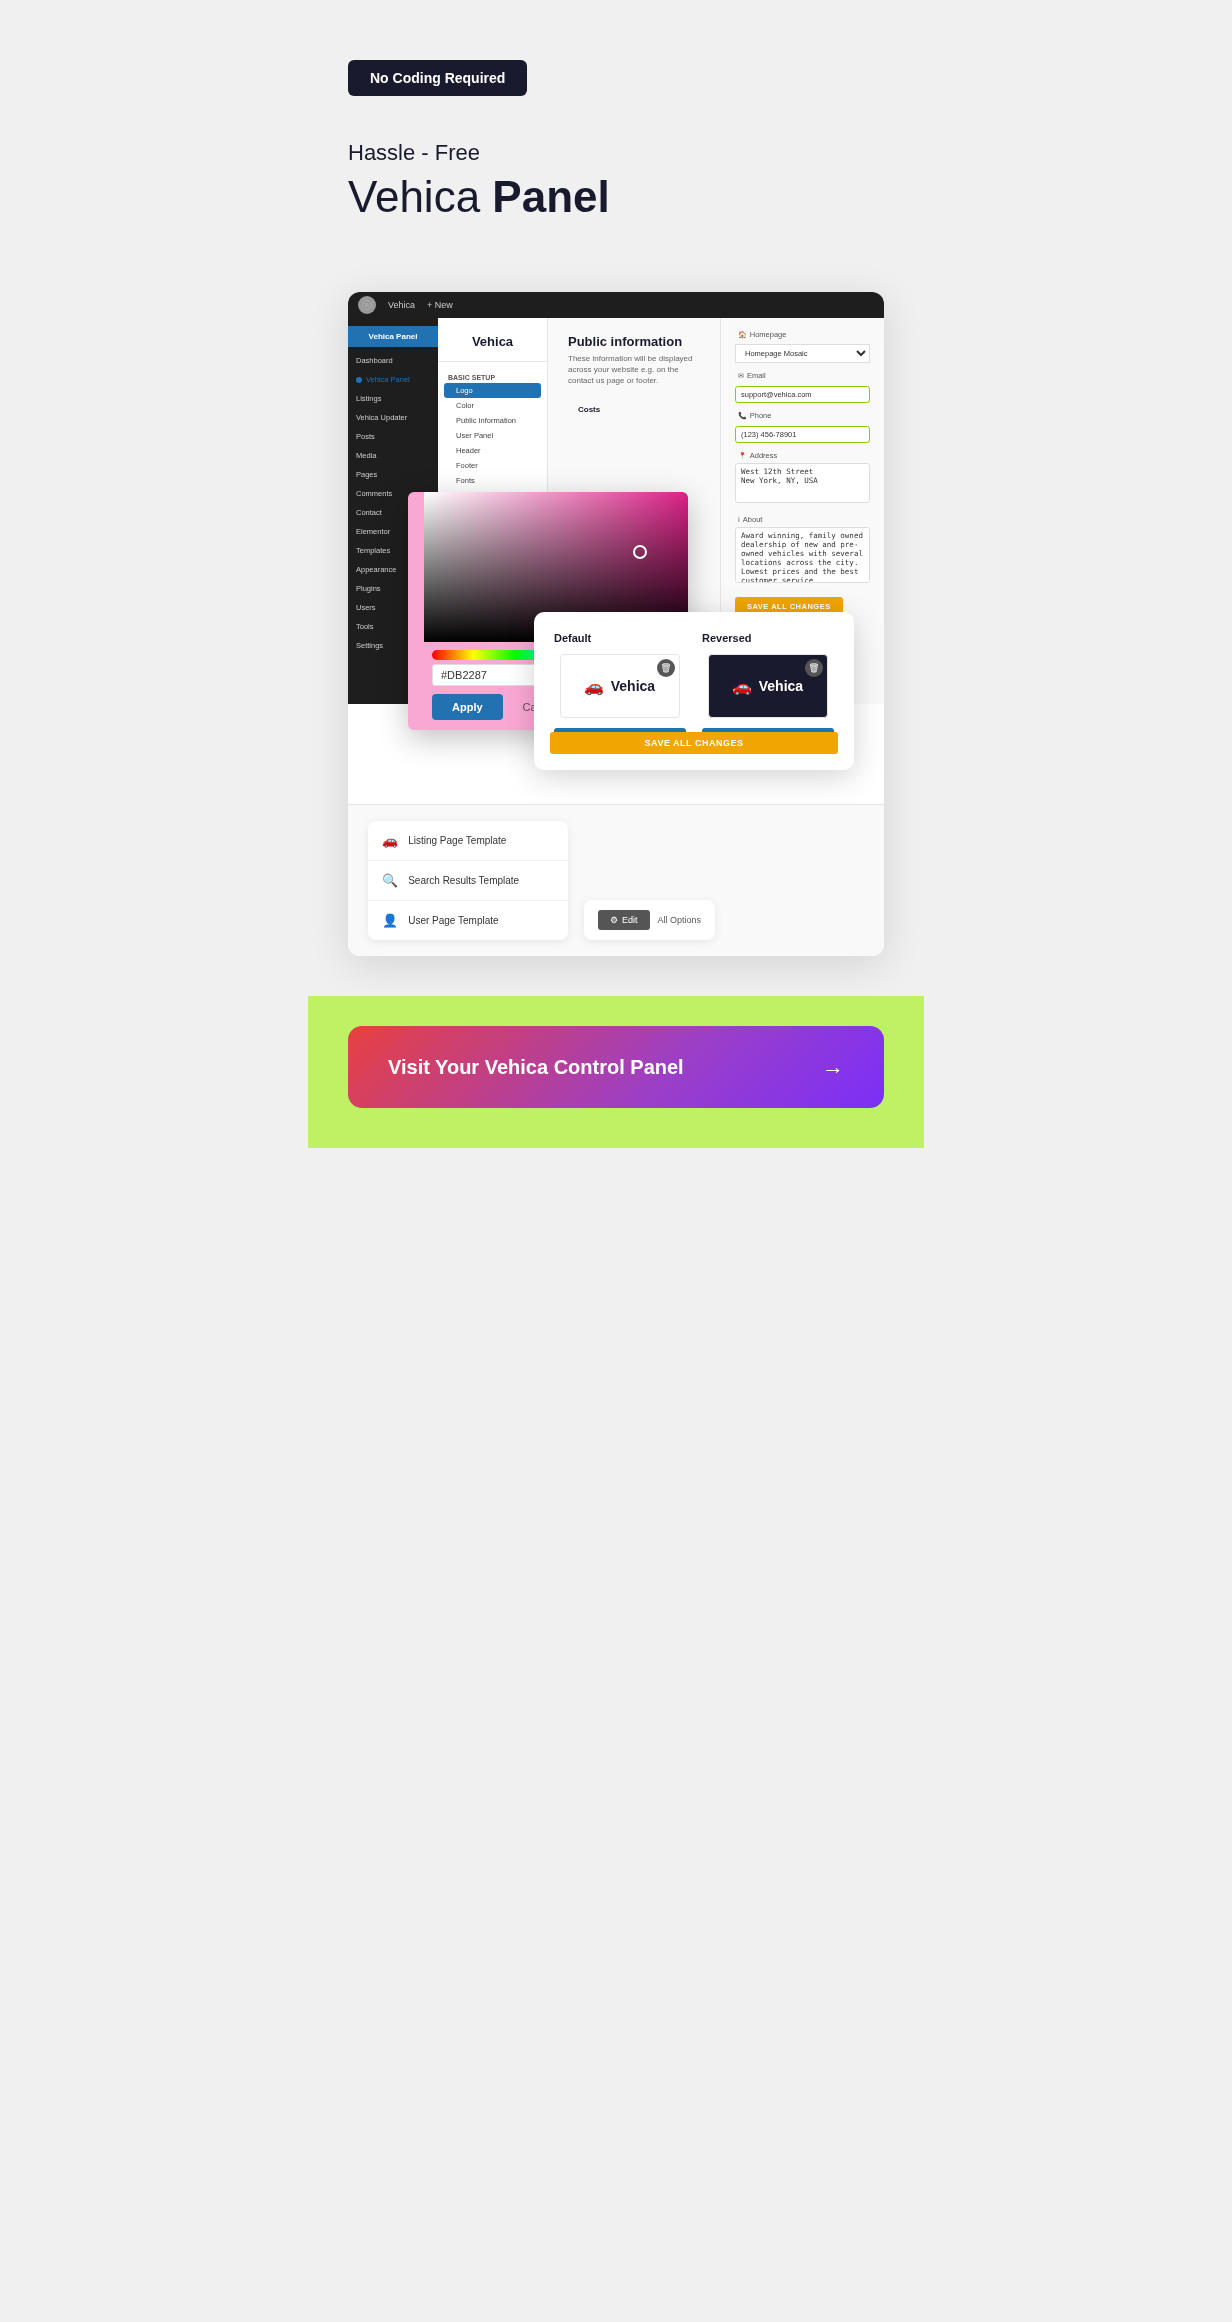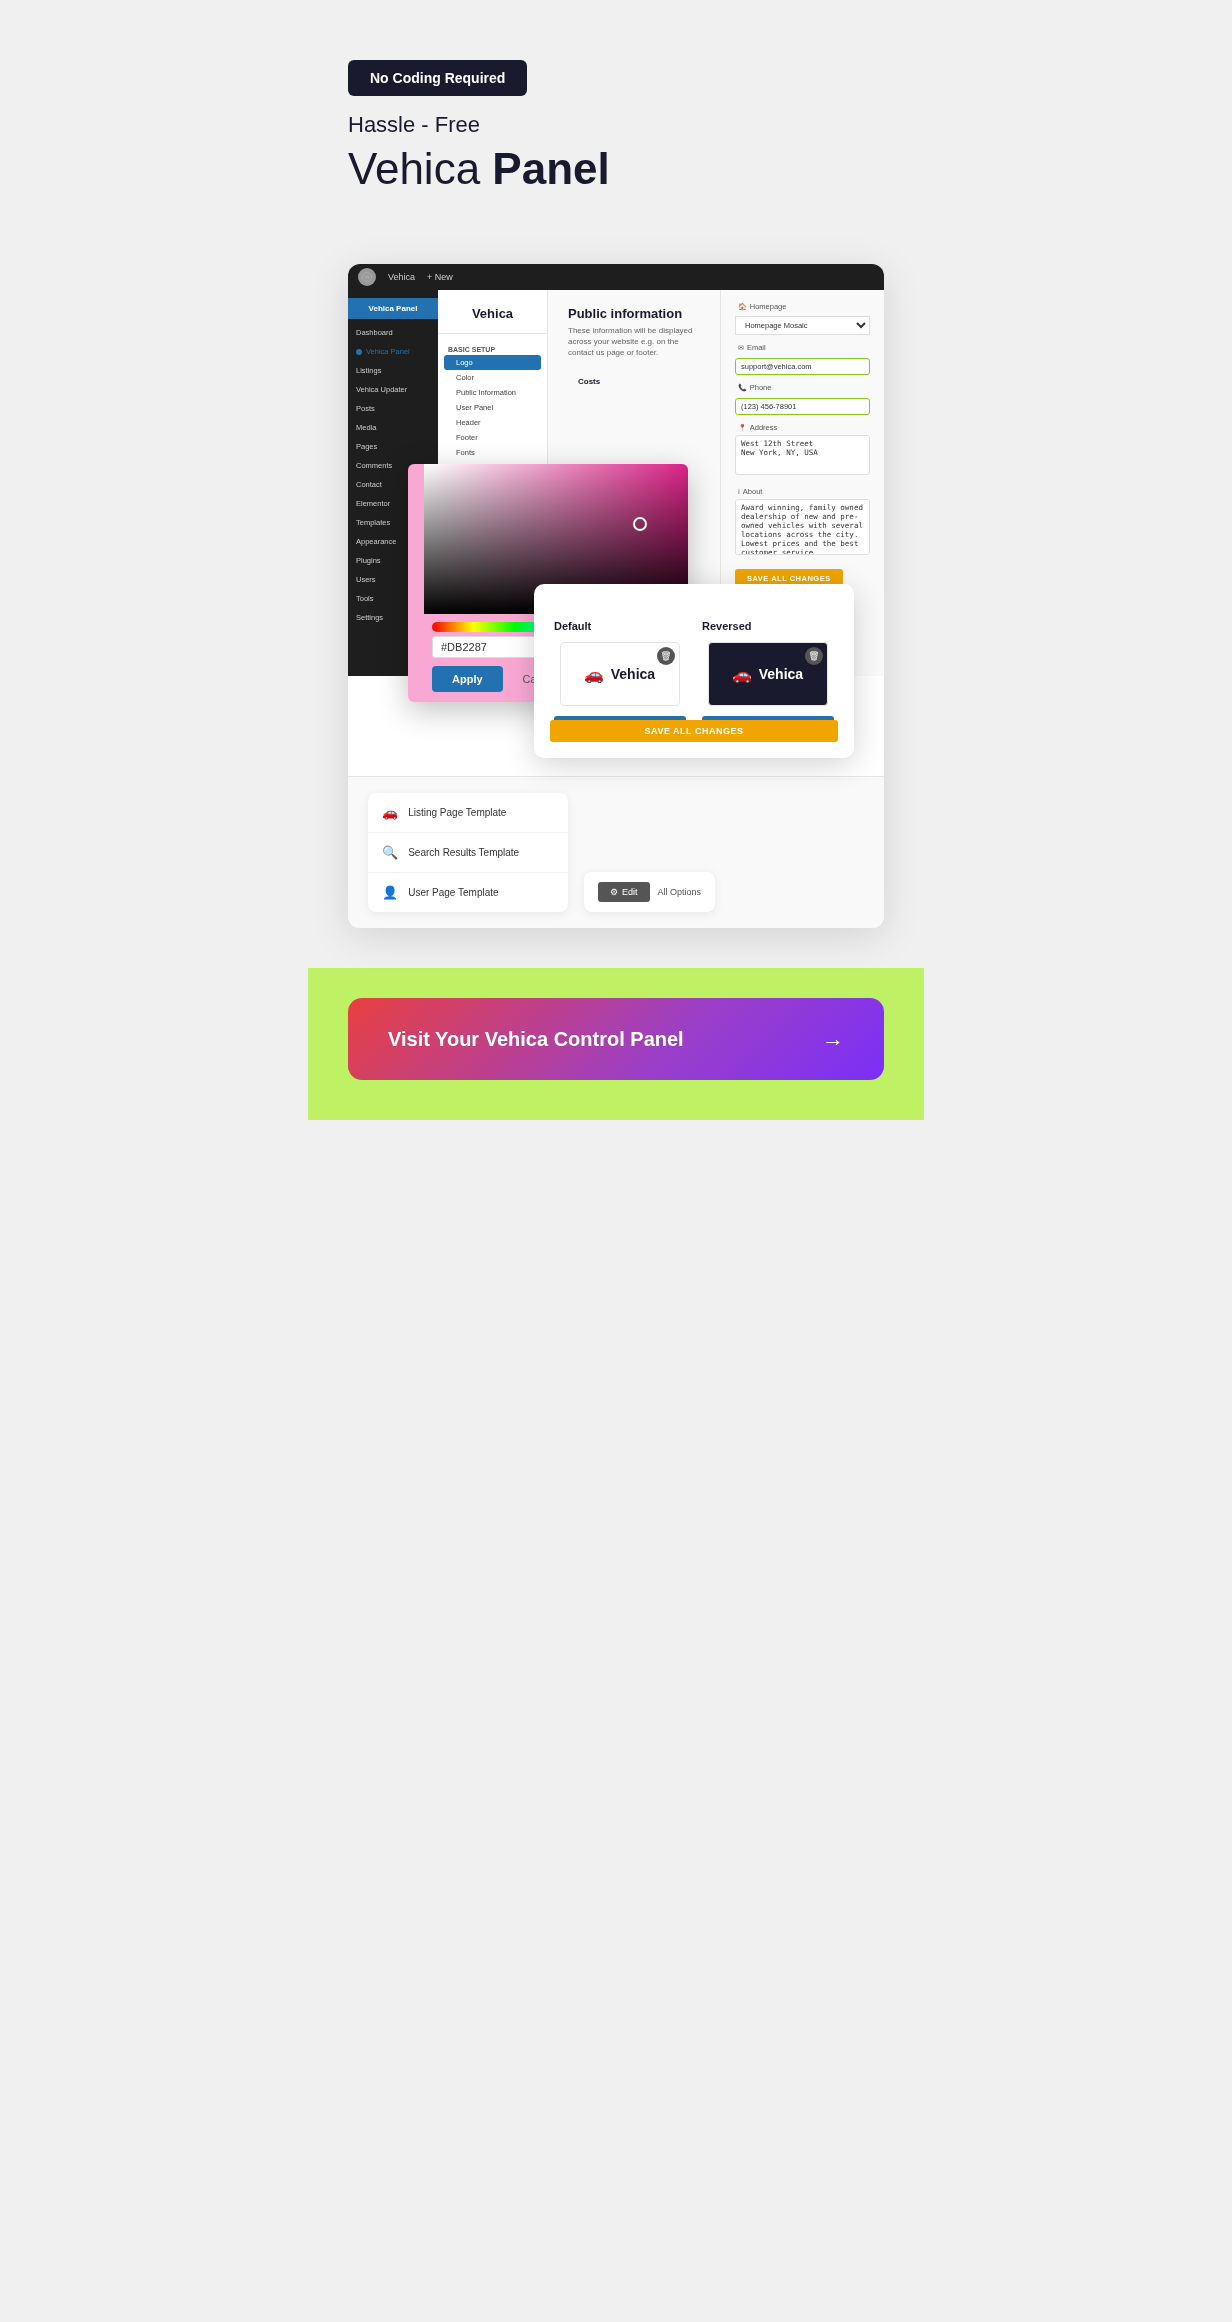--- a/index.html
+++ b/index.html
@@ -17,21 +17,21 @@
     }
 
     .badge {
       display: inline-block;
       background: #1a1a2e;
       color: #fff;
       font-size: 14px;
       font-weight: 600;
       padding: 10px 22px;
       border-radius: 6px;
-      margin-bottom: 16px;
+      margin-bottom: 44px;
     }
 
     .subtitle {
       font-size: 22px;
       color: #1a1a2e;
       font-weight: 400;
       margin-bottom: 6px;
     }
 
     .main-title {
@@ -352,21 +352,20 @@
       gap: 16px;
       z-index: 10;
     }
 
     .logo-col {
       flex: 1;
       display: flex;
       flex-direction: column;
       align-items: center;
       gap: 10px;
-      margin-top: 16px;
     }
 
     .logo-col-label {
       font-size: 11px;
       font-weight: 700;
       color: #1a1a2e;
       align-self: flex-start;
     }
 
     .logo-preview {

